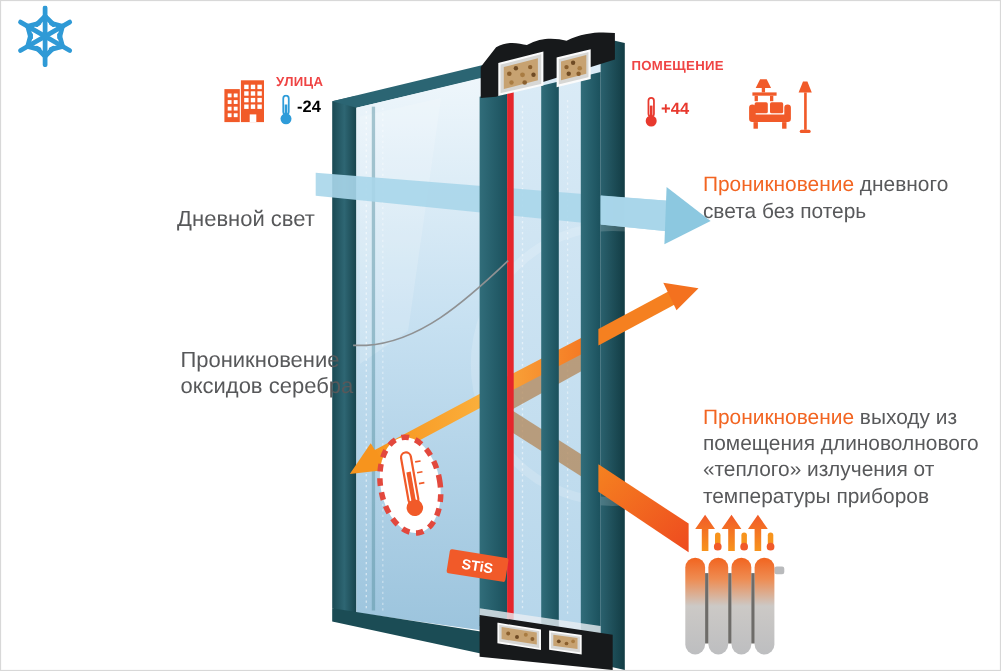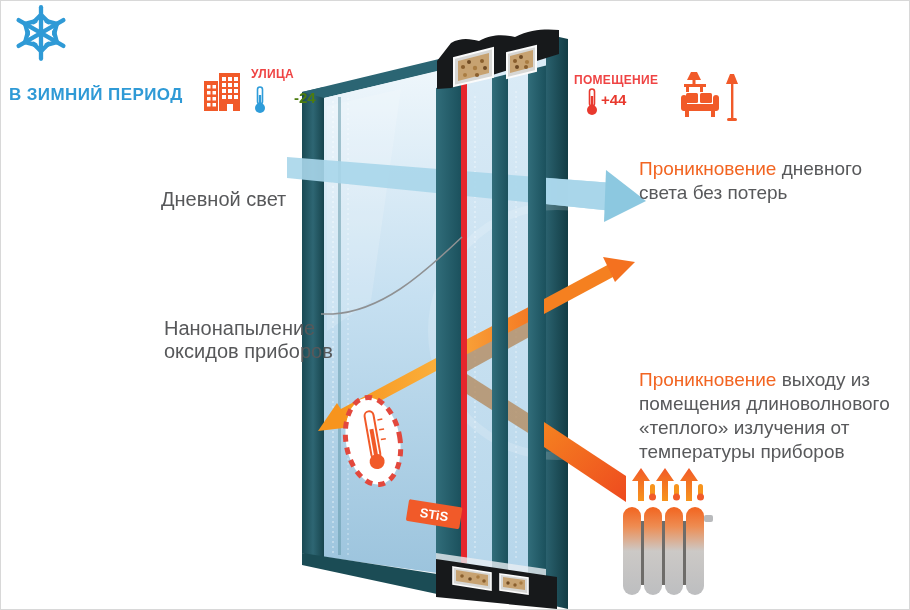--- a/index.html
+++ b/index.html
@@ -5,21 +5,21 @@
   html,body{margin:0;padding:0;background:#fff;}
   .canvas{
     position:relative;width:908px;height:608px;background:#ffffff;
     border:1px solid #d8d8d8;overflow:hidden;
     font-family:"Liberation Sans", sans-serif;
   }
   .abs{position:absolute;}
   .period-title{left:8px;top:84px;font-size:17px;font-weight:700;color:#2f9ad6;letter-spacing:.4px;}
   .side-label{font-size:12px;font-weight:700;color:#ef4444;letter-spacing:.3px;}
   .temp{font-size:15px;font-weight:700;}
-  .temp-cold{color:#4d7c0f;margin-left:24px;}
+  .temp-cold{color:#000000;}
   .temp-warm{color:#e8392e;}
   .left-label{font-size:20px;color:#57585a;line-height:23px;margin-top:30px;}
   .callout{font-size:19px;line-height:24px;color:#58595b;width:256px;}
   .callout .hl{color:#f26522;font-weight:400;}
   svg{display:block;}
 </style>
 </head>
 <body>
 
 <div class="canvas">
@@ -220,21 +220,20 @@
       </g>
       <g transform="rotate(120 26 26)">
         <line x1="26" y1="2" x2="26" y2="50"></line>
         <line x1="26" y1="9" x2="19" y2="16"></line>
           <line x1="26" y1="9" x2="33" y2="16"></line>
         <line x1="26" y1="43" x2="19" y2="36"></line>
           <line x1="26" y1="43" x2="33" y2="36"></line>
       </g>
     </g>
   </svg>
-  <div class="abs period-title">В ЗИМНИЙ ПЕРИОД</div>
 
   <svg class="abs" style="left:202px;top:68px" width="40" height="46" viewBox="0 0 40 46">
     <g fill="#f15a29">
       <rect x="1" y="12" width="14" height="30"></rect>
       <rect x="16" y="4" width="21" height="38"></rect>
     </g>
     <g fill="#ffffff">
       <rect x="4" y="16" width="3.5" height="3.5"></rect>
         <rect x="9.5" y="16" width="3.5" height="3.5"></rect>
       <rect x="4" y="22" width="3.5" height="3.5"></rect>
@@ -259,21 +258,21 @@
     </g>
   </svg>
   <div class="abs side-label" style="left:250px;top:66px">УЛИЦА</div>
   <svg class="abs" style="left:252px;top:85px" width="14" height="28" viewBox="0 0 14 28">
     <rect x="4.5" y="1" width="5" height="17" rx="2.5" fill="#fff" stroke="#2e9cd9" stroke-width="1.6"></rect>
     <rect x="5.8" y="9" width="2.4" height="10" fill="#2e9cd9"></rect>
     <circle cx="7" cy="22" r="5" fill="#2e9cd9"></circle>
   </svg>
   <div class="abs temp temp-cold" style="left:269px;top:88px">-24</div>
 
-  <div class="abs side-label" style="left:573px;top:72px">ПОМЕЩЕНИЕ</div>
+  <div class="abs side-label" style="left:573px;top:52px">ПОМЕЩЕНИЕ</div>
   <svg class="abs" style="left:584px;top:87px" width="14" height="28" viewBox="0 0 14 28">
     <rect x="4.5" y="1" width="5" height="17" rx="2.5" fill="#fff" stroke="#e8392e" stroke-width="1.6"></rect>
     <rect x="5.8" y="8" width="2.4" height="11" fill="#e8392e"></rect>
     <circle cx="7" cy="22" r="5" fill="#e8392e"></circle>
   </svg>
   <div class="abs temp temp-warm" style="left:600px;top:90px">+44</div>
 
   <svg class="abs" style="left:678px;top:70px" width="42" height="50" viewBox="0 0 42 50">
     <g fill="#f15a29">
       <polygon points="8,9 22,9 18,1 12,1"></polygon>
@@ -292,21 +291,21 @@
   </svg>
   <svg class="abs" style="left:722px;top:72px" width="18" height="52" viewBox="0 0 18 52">
     <g fill="#f15a29">
       <polygon points="3,11 15,11 11,1 7,1"></polygon>
       <rect x="8" y="11" width="2.4" height="34"></rect>
       <rect x="4" y="45" width="10" height="3" rx="1.5"></rect>
     </g>
   </svg>
 
   <div class="abs left-label" style="left:160px;top:157px">Дневной свет</div>
-  <div class="abs left-label" style="left:163px;top:286px;width:175px">Нанонапыление оксидов приборов</div>
+  <div class="abs left-label" style="left:163px;top:286px;width:175px">Проникновение оксидов серебра</div>
 
   <div class="abs callout" style="left:638px;top:156px">
     <span class="hl">Проникновение</span><span> дневного света без потерь</span>
   </div>
   <div class="abs callout" style="left:638px;top:367px">
     <span class="hl">Проникновение</span><span> выходу из помещения длиноволнового «теплого» излучения от температуры приборов</span>
   </div>
 
 </div>
 

